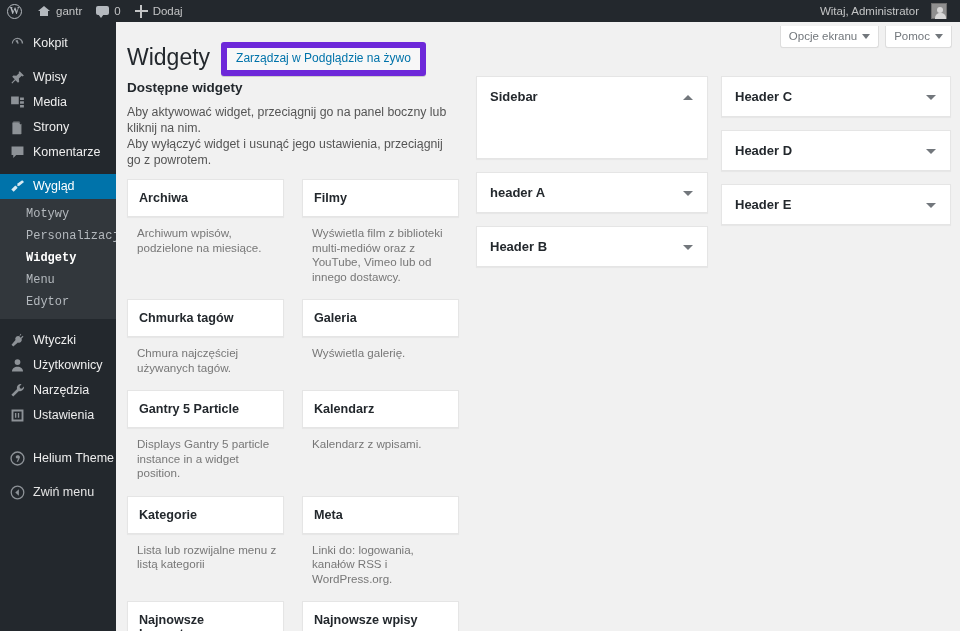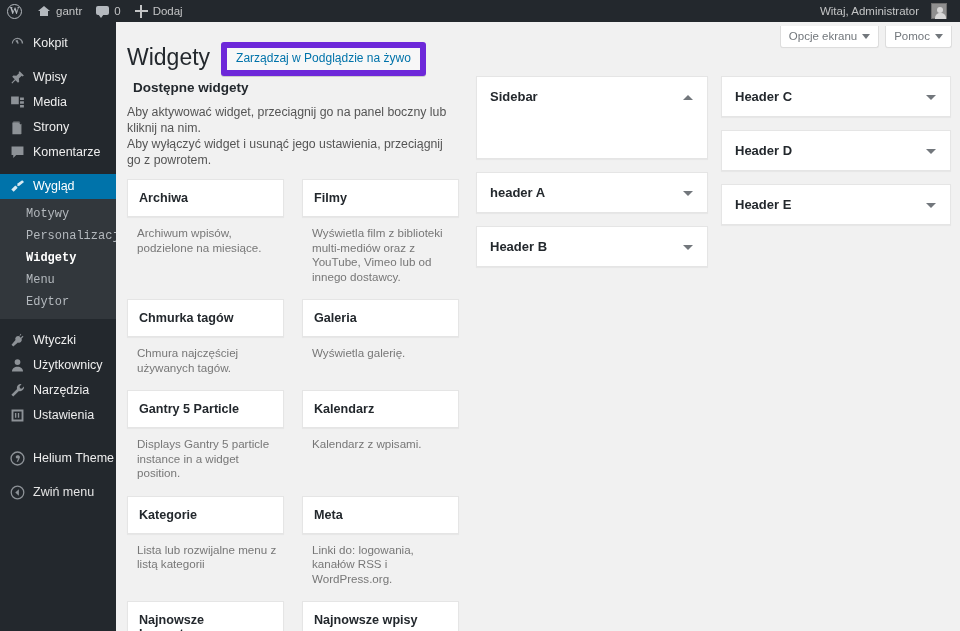--- a/index.html
+++ b/index.html
@@ -194,21 +194,20 @@
   }
 
   
   #available-widgets {
     position: absolute; top: 58px; left: 11px;
     width: 334px;
   }
   #aw-title {
     font-size: 13.5px; font-weight: bold; color: #23282d;
     margin-bottom: 9px;
-    margin-left: 6px;
   }
   #aw-desc {
     font-size: 12.3px; color: #555; line-height: 16px;
     margin-bottom: 11px; width: 320px;
   }
   #aw-grid {
     display: grid;
     grid-template-columns: 157px 157px;
     column-gap: 18px;
   }

